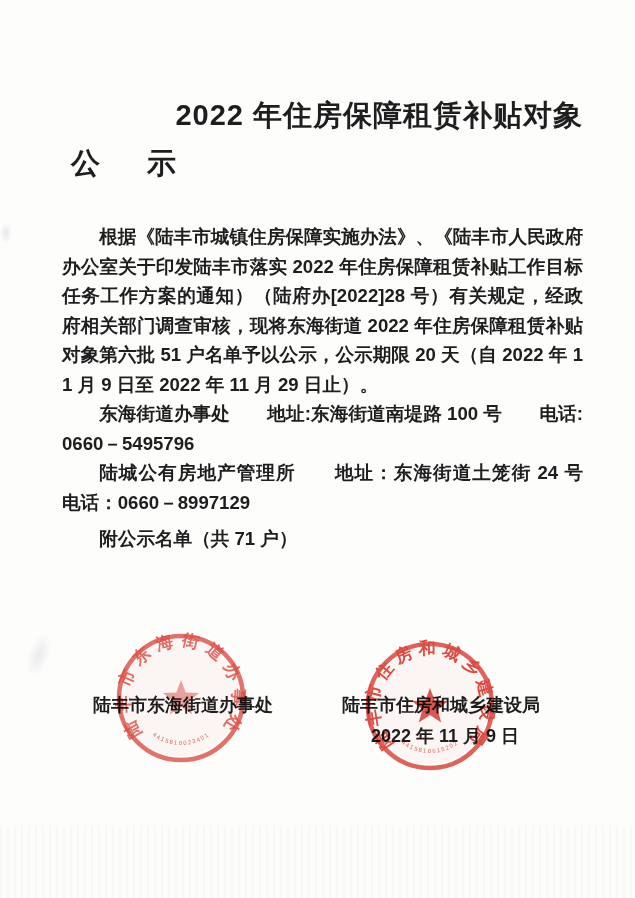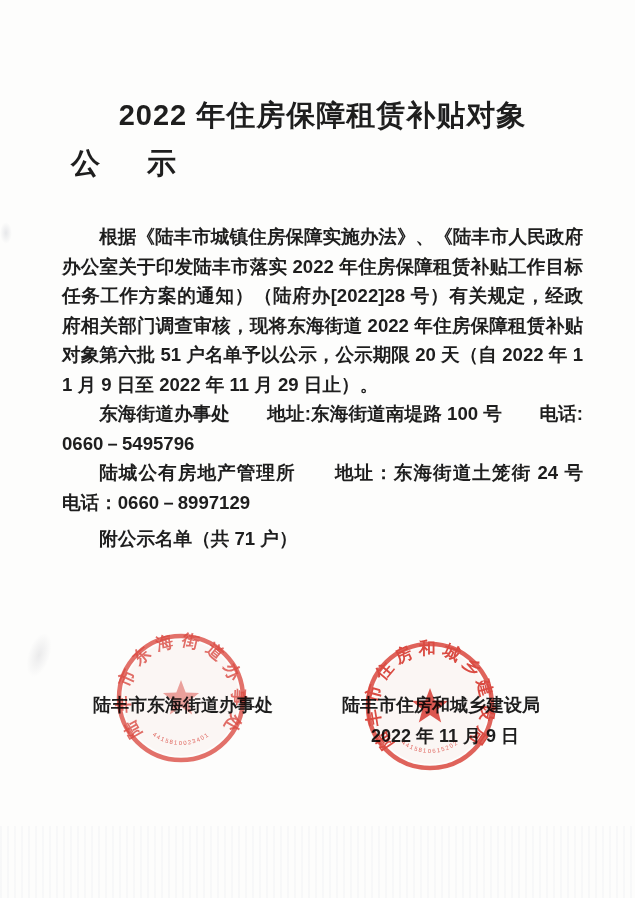--- a/index.html
+++ b/index.html
@@ -9,21 +9,21 @@
     margin:0 auto;
     background:#fdfdfc;
     overflow:hidden;
     font-family:"Liberation Sans",sans-serif;
     color:#1e1e1e;
     -webkit-font-smoothing:antialiased;
   }
   .content{position:absolute;left:62px;top:97px;width:521px;}
   .doc-title{
     margin:0;font-size:29px;line-height:36px;font-weight:700;
-    text-align:center;letter-spacing:1px;white-space:nowrap;
+    text-align:right;letter-spacing:1px;white-space:nowrap;
   }
   .doc-subtitle{
     margin:13px 0 0 0;font-size:29px;line-height:34px;font-weight:700;
     letter-spacing:9px;text-indent:9px;white-space:nowrap;
   }
   .body-text{margin-top:42px;}
   .body-text p{
     margin:0;font-size:18.6px;line-height:29.5px;
     text-align:justify;text-indent:2em;font-weight:600;
     word-break:break-all;

